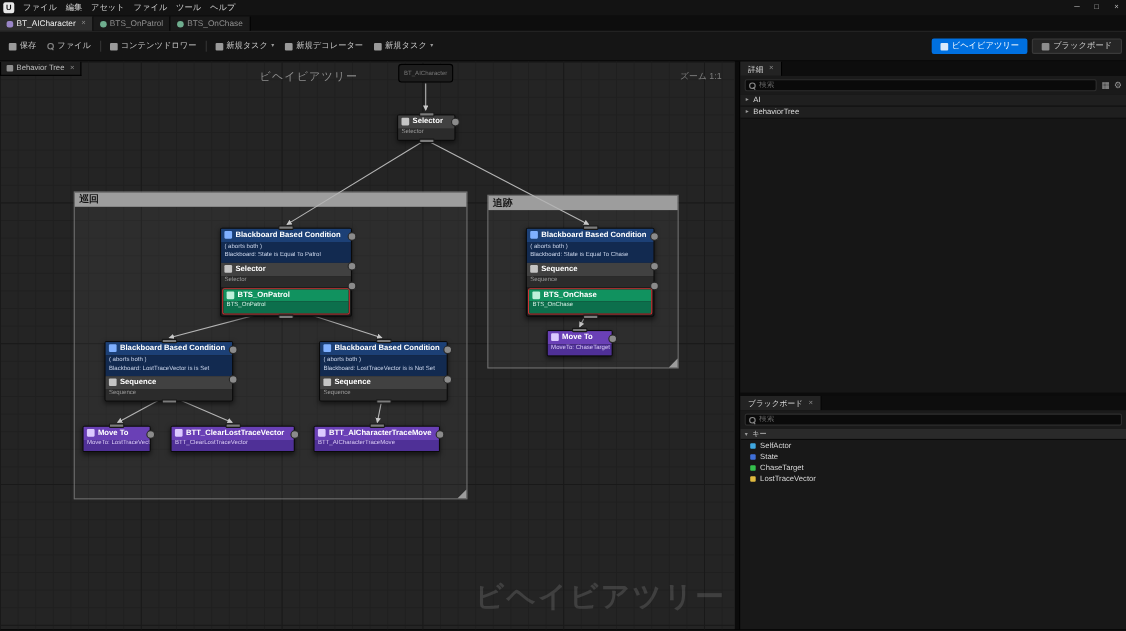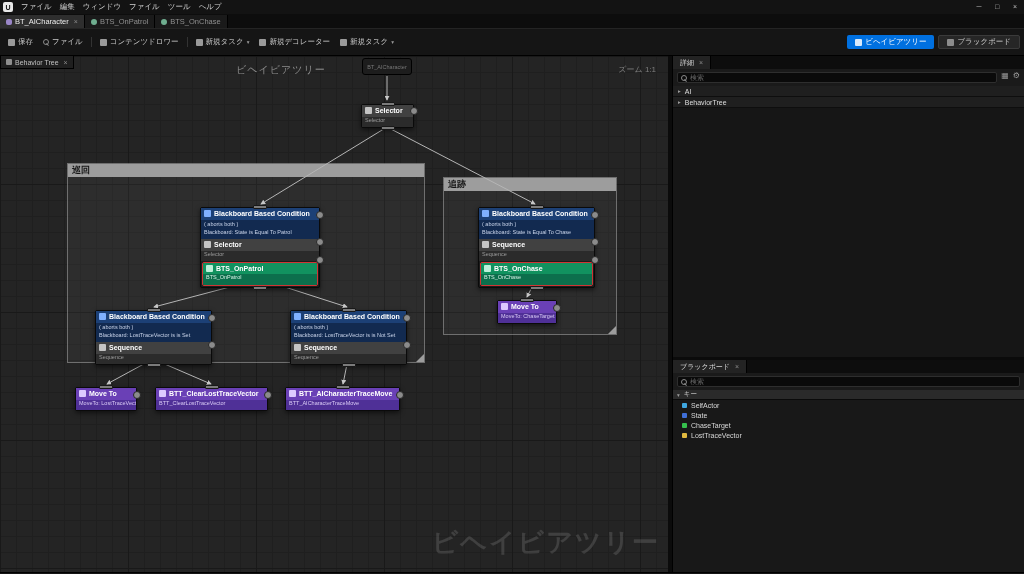--- a/index.html
+++ b/index.html
@@ -89,21 +89,21 @@
   .badge{position:absolute;right:-5px;width:8px;height:8px;border-radius:50%;background:#8b8b8b;border:1px solid #262626;z-index:5}
   .root-node{position:absolute;left:362px;top:2px;width:50px;height:17px;background:#1d1d1d;border:1px solid #000;
     border-radius:3px;color:#787878;font-size:5.5px;display:flex;align-items:center;justify-content:center;
     overflow:hidden;z-index:3;white-space:nowrap}
 
   
   .right{width:352px;height:516px;background:#161616;border-left:1px solid #000;display:flex;flex-direction:column}
   .panel-tabs{height:13px;background:#0d0d0d;display:flex;flex:0 0 auto}
   .panel-tab{display:flex;align-items:center;gap:5px;padding:0 7px;font-size:7px;background:#232323;color:#ddd;border-right:1px solid #000}
   .panel-tab .tab-close{margin-left:0}
-  .search-row{display:flex;align-items:flex-start;gap:4px;padding:3px 4px;background:#1a1a1a;flex:0 0 auto}
+  .search-row{display:flex;align-items:center;gap:4px;padding:3px 4px;background:#1a1a1a;flex:0 0 auto}
   .search-box{flex:1;display:flex;align-items:center;gap:3px;background:#0a0a0a;border:1px solid #2e2e2e;border-radius:2px;height:11px;padding:0 3px}
   .mag{position:relative;width:6px;height:6px;flex:0 0 auto}
   .mag::before{content:'';position:absolute;left:0;top:0;width:4px;height:4px;border:1px solid #8a8a8a;border-radius:50%}
   .mag::after{content:'';position:absolute;width:3px;height:1px;background:#8a8a8a;right:0;bottom:0;transform:rotate(45deg)}
   .search-box input{flex:1;background:transparent;border:none;outline:none;color:#ccc;font-size:7px;font-family:inherit;min-width:0}
   .search-box input::placeholder{color:#636363}
   .mini-icon{color:#9a9a9a;font-size:8px;line-height:1}
   .detail-row{height:11px;display:flex;align-items:center;gap:4px;padding:0 5px;background:#1f1f1f;border-bottom:1px solid #0e0e0e;font-size:7px;color:#dedede}
   .details-body{flex:1;background:#161616}
   .h-splitter{height:3px;background:#0b0b0b;flex:0 0 auto}
@@ -126,21 +126,21 @@
 </style>
 </head>
 <body>
 
 <div id="app">
 
   <div class="menubar">
     <div class="ue-logo">U</div>
     <span class="menu-item">ファイル</span>
     <span class="menu-item">編集</span>
-    <span class="menu-item">ウィンドウ</span>
+    <span class="menu-item">アセット</span>
     <span class="menu-item">ファイル</span>
     <span class="menu-item">ツール</span>
     <span class="menu-item">ヘルプ</span>
     <div class="win-controls">
       <span class="win-btn">─</span>
       <span class="win-btn">□</span>
       <span class="win-btn">×</span>
     </div>
   </div>
 
@@ -225,21 +225,21 @@
         <line x1="387" y1="71" x2="261" y2="148" stroke="#b5b5b5" stroke-width="1" marker-end="url(#arr)"></line>
         <line x1="387" y1="71" x2="535" y2="148" stroke="#b5b5b5" stroke-width="1" marker-end="url(#arr)"></line>
         <line x1="260" y1="223" x2="154" y2="251" stroke="#b5b5b5" stroke-width="1" marker-end="url(#arr)"></line>
         <line x1="260" y1="223" x2="347" y2="251" stroke="#b5b5b5" stroke-width="1" marker-end="url(#arr)"></line>
         <line x1="153" y1="303" x2="107" y2="328" stroke="#b5b5b5" stroke-width="1" marker-end="url(#arr)"></line>
         <line x1="153" y1="303" x2="211" y2="328" stroke="#b5b5b5" stroke-width="1" marker-end="url(#arr)"></line>
         <line x1="348" y1="303" x2="343" y2="328" stroke="#b5b5b5" stroke-width="1" marker-end="url(#arr)"></line>
         <line x1="536" y1="223" x2="527" y2="241" stroke="#b5b5b5" stroke-width="1" marker-end="url(#arr)"></line>
       </svg>
 
-      <div class="comment" style="left:67px;top:107px;width:358px;height:200px">
+      <div class="comment" style="left:67px;top:118px;width:358px;height:280px">
         <div class="comment-header">巡回</div>
         <div class="resize-handle"></div>
       </div>
       <div class="comment" style="left:443px;top:121px;width:174px;height:158px">
         <div class="comment-header">追跡</div>
         <div class="resize-handle"></div>
       </div>
 
       <div class="root-node">
         <span>BT_AICharacter</span>

